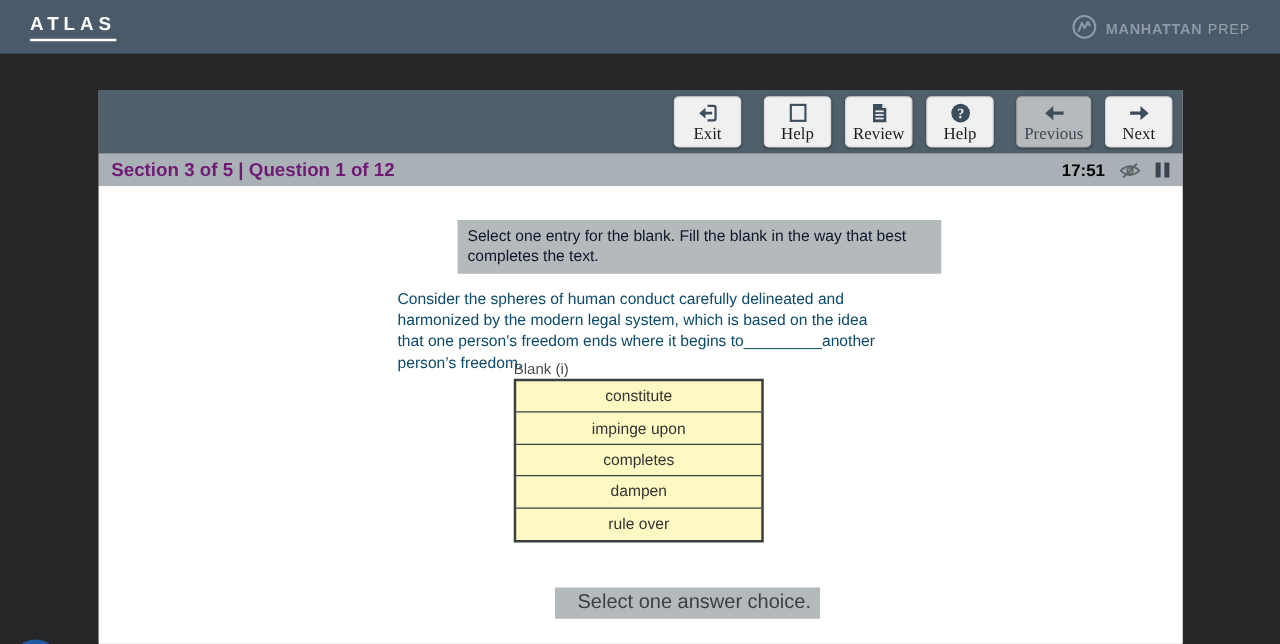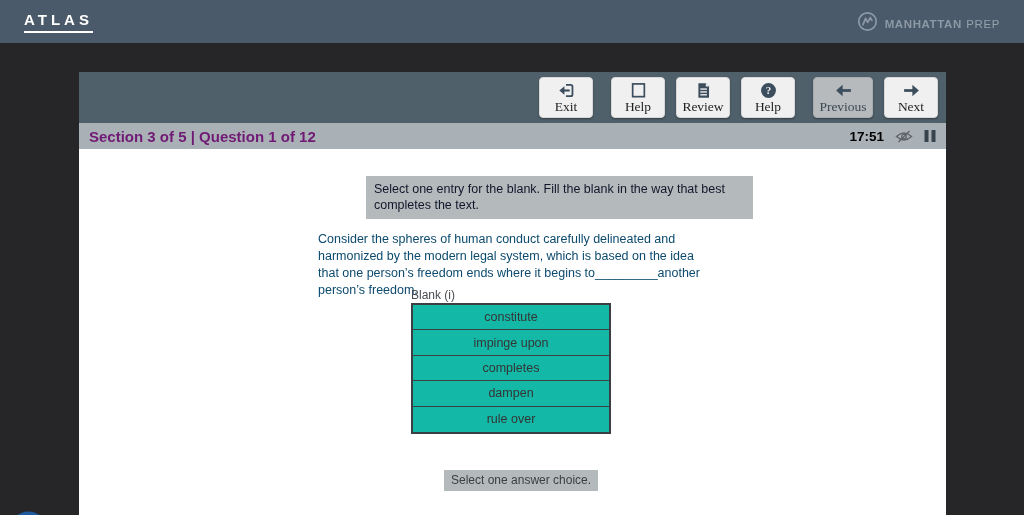--- a/index.html
+++ b/index.html
@@ -50,27 +50,27 @@
   
   .content { position:absolute; left:0; top:77px; width:867px; height:366px; background:#fff; }
   .directions { position:absolute; left:239px; top:27px; width:387px;
                 background:#b4b9bc; color:#0f172a; font-size:12.5px; line-height:16px;
                 padding:5px 8px 6px 8px;margin-left:48px; }
   .passage { position:absolute; left:239px; top:82px; width:398px;
              color:#0c4a6e; font-size:12.5px; line-height:17px; }
   .blank-label { position:absolute; left:332px; top:139px; width:200px;
                  text-align:left; font-size:12px; color:#4a4d50; }
   .choice-table { position:absolute; left:332px; top:154px; width:200px;
-                  border:2px solid #3a3f43; background:#14b8a6; }
+                  border:2px solid #3a3f43; background:#fef9c3; }
   .choice-row { height:25.4px; display:flex; align-items:center; justify-content:center;
                 font-size:12.5px; color:#343434; border-bottom:1px solid #3a3f43;
                 cursor:pointer; }
   .choice-row:last-child { border-bottom:none; }
   .answer-note { position:absolute; left:365px; top:321px; background:#b4b9bc;
-                 color:#3c3f41; font-size:12px; padding:3px 7px 4px 7px; }
+                 color:#3c3f41; font-size:16px; padding:3px 7px 4px 18px; }
 
   
   .a11y-btn { position:absolute; left:9px; top:468px; width:39px; height:39px;
               border-radius:50%; cursor:pointer; }
 </style>
 </head>
 <body>
 
 <div class="top-bar">
   <span class="brand">ATLAS</span>

